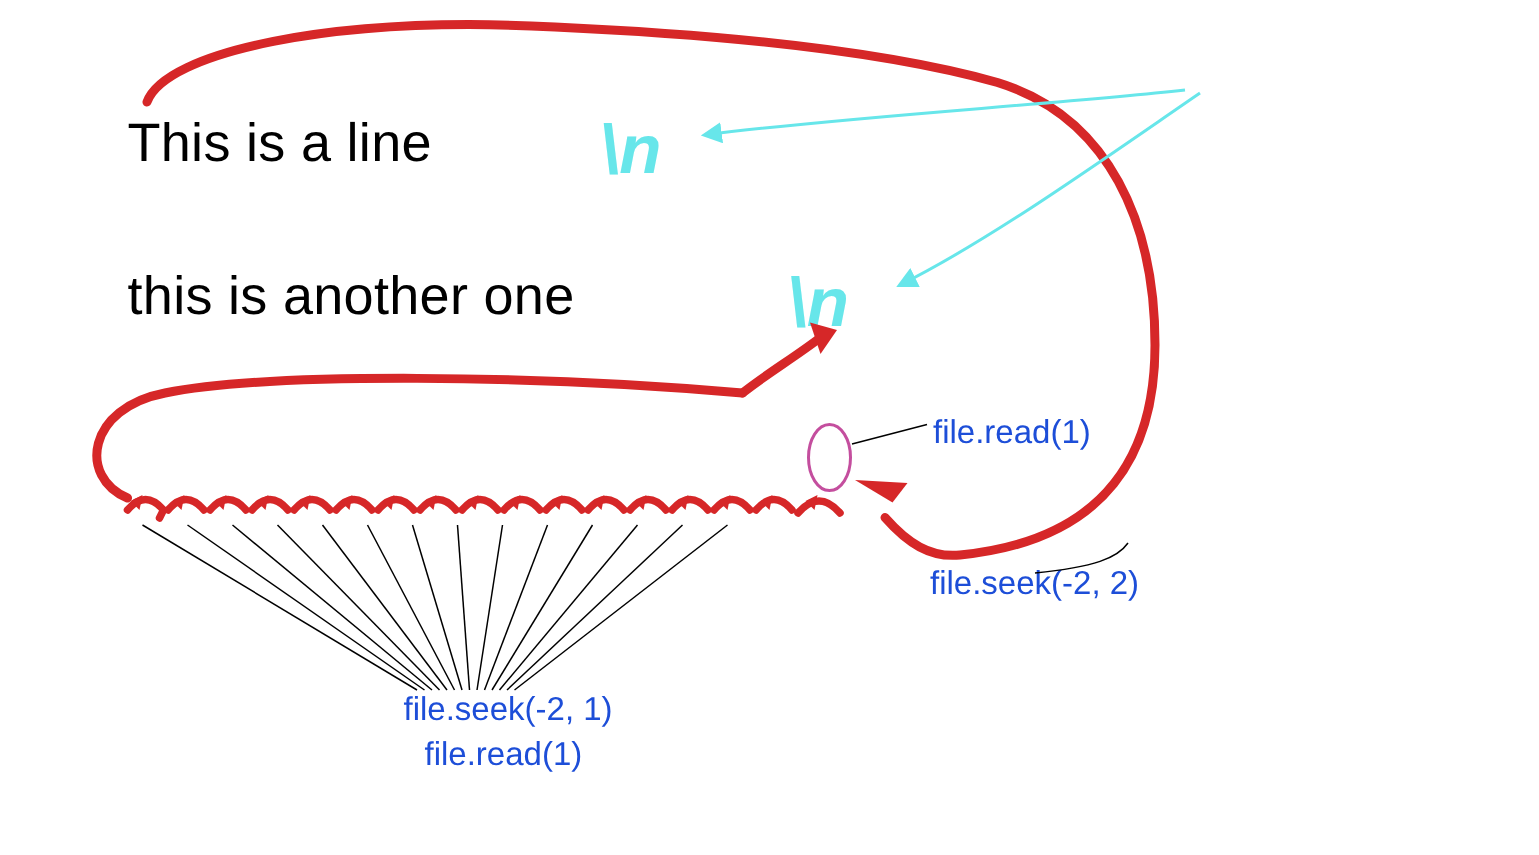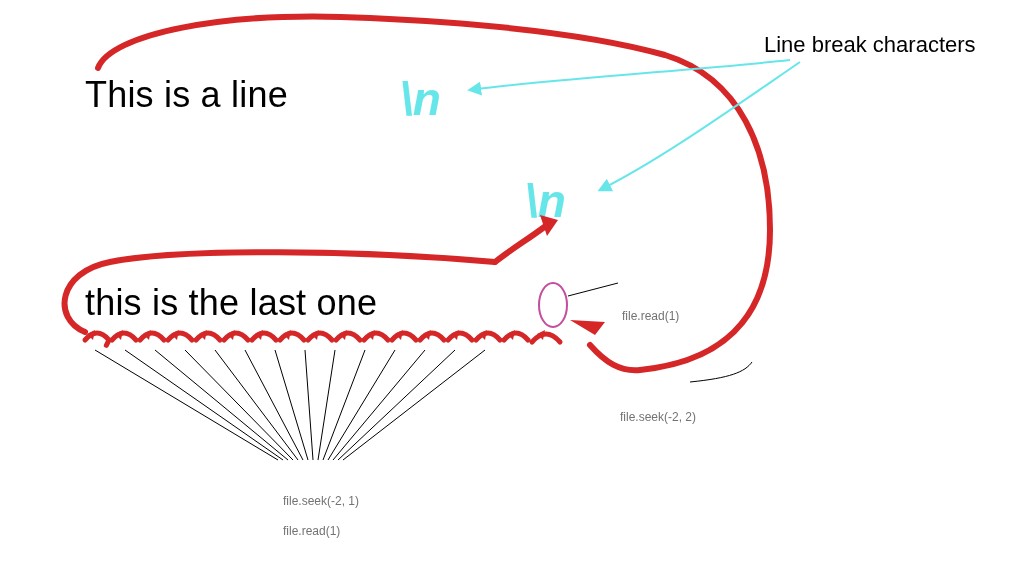--- a/index.html
+++ b/index.html
@@ -28,24 +28,23 @@
     position: absolute;
     font-family: Arial, Helvetica, sans-serif;
     font-size: 46px;
     font-weight: 700;
     color: #67e6ea;
     font-style: italic;
     white-space: nowrap;
   }
   .small-label {
     position: absolute;
-    font-size: 12px;
-    color: #737373;
+    font-size: 22px;
+    color: #1d4ed8;
     white-space: nowrap;
-    margin-top: 34px;
   }
   .header-label {
     position: absolute;
     font-size: 22px;
     color: #000000;
     white-space: nowrap;
   }
   svg.overlay {
     position: absolute;
     left: 0;
@@ -54,30 +53,29 @@
     height: 570px;
     pointer-events: none;
   }
 </style>
 </head>
 <body>
 
 <div class="stage">
 
   <div class="big-line" style="left:85px; top:74px;">This is a line</div>
-  <div class="big-line" style="left:85px; top:282px;">this is the last one</div>
+  <div class="big-line" style="left:85px; top:176px;">this is another one</div>
 
   <div class="newline-mark" style="left:400px; top:72px;">\n</div>
   <div class="newline-mark" style="left:525px; top:174px;">\n</div>
 
-  <div class="header-label" style="left:764px; top:32px;">Line break characters</div>
 
   <div class="small-label" style="left:622px; top:275px;">file.read(1)</div>
   <div class="small-label" style="left:620px; top:376px;">file.seek(-2, 2)</div>
-  <div class="small-label" style="left:283px; top:460px;text-align:center;">file.seek(-2, 1)</div>
+  <div class="small-label" style="left:269px; top:460px;text-align:center;">file.seek(-2, 1)</div>
   <div class="small-label" style="left:283px; top:490px;">file.read(1)</div>
 
   <svg class="overlay" viewBox="0 0 1026 570">
     <defs>
       <marker id="arrow-cyan" viewBox="0 0 10 10" refX="8" refY="5" markerWidth="7" markerHeight="7" orient="auto-start-reverse">
         <path d="M0,0 L10,5 L0,10 z" fill="#67e6ea"></path>
       </marker>
       <marker id="arrow-red" viewBox="0 0 10 10" refX="8" refY="5" markerWidth="6" markerHeight="6" orient="auto-start-reverse">
         <path d="M0,0 L10,5 L0,10 z" fill="#d62728"></path>
       </marker>

